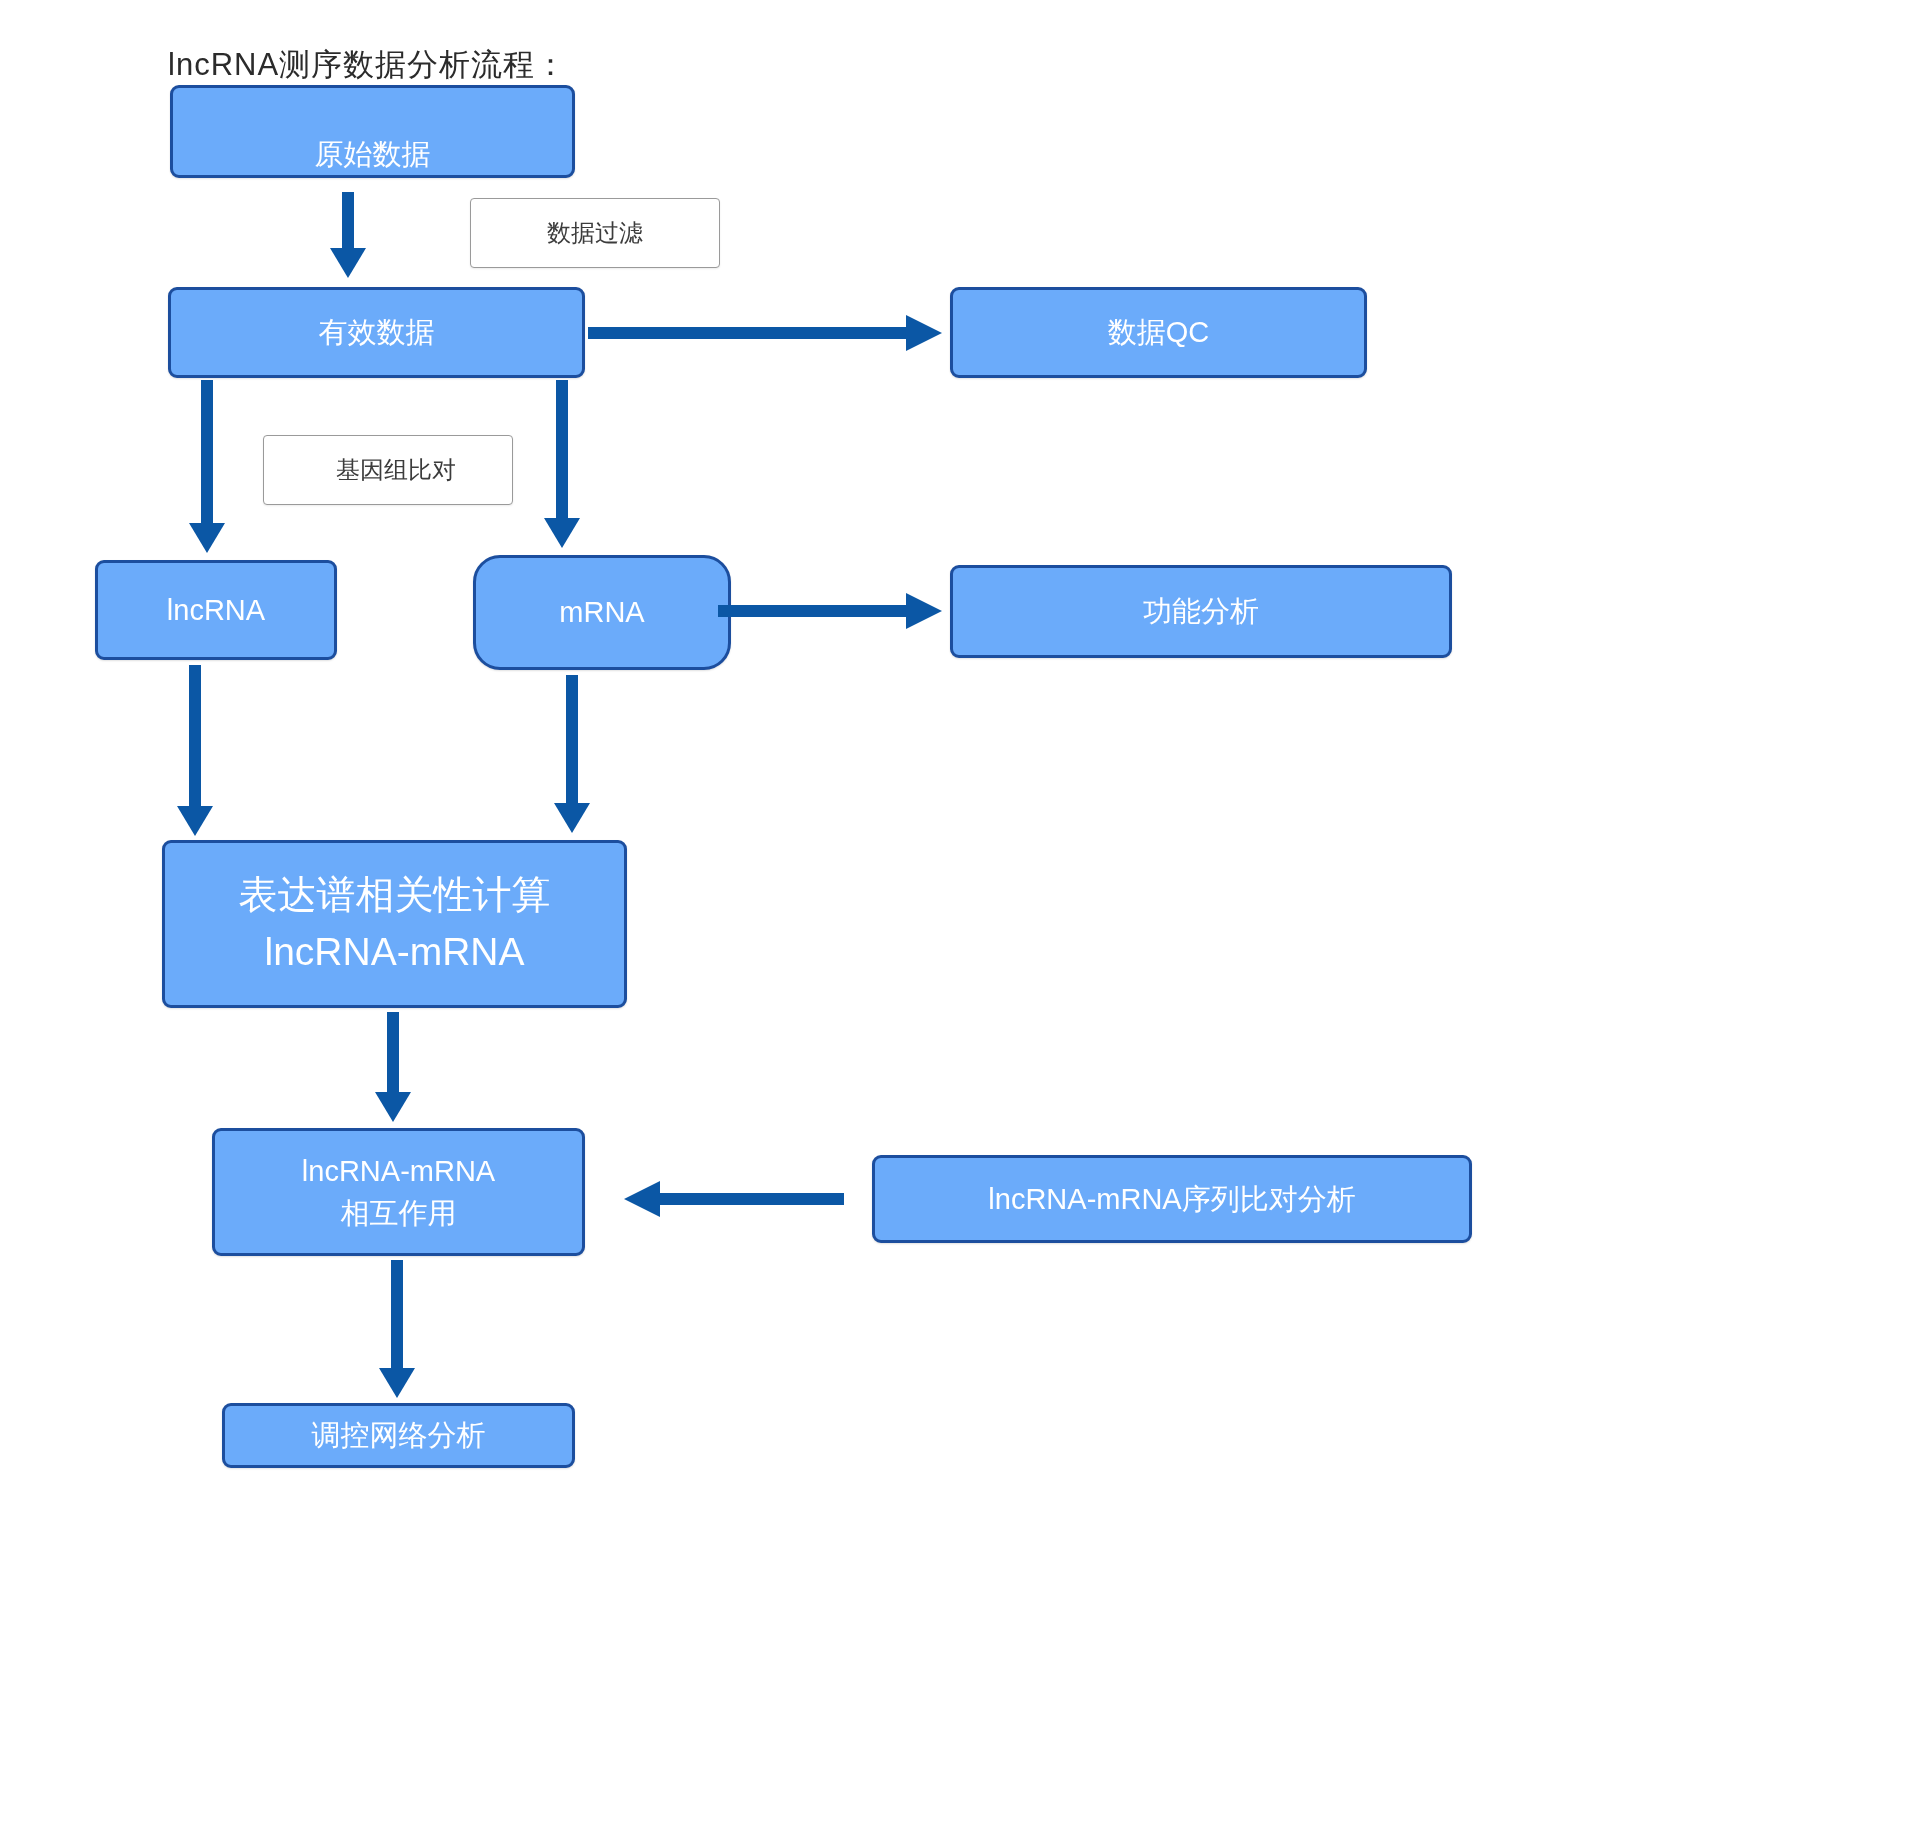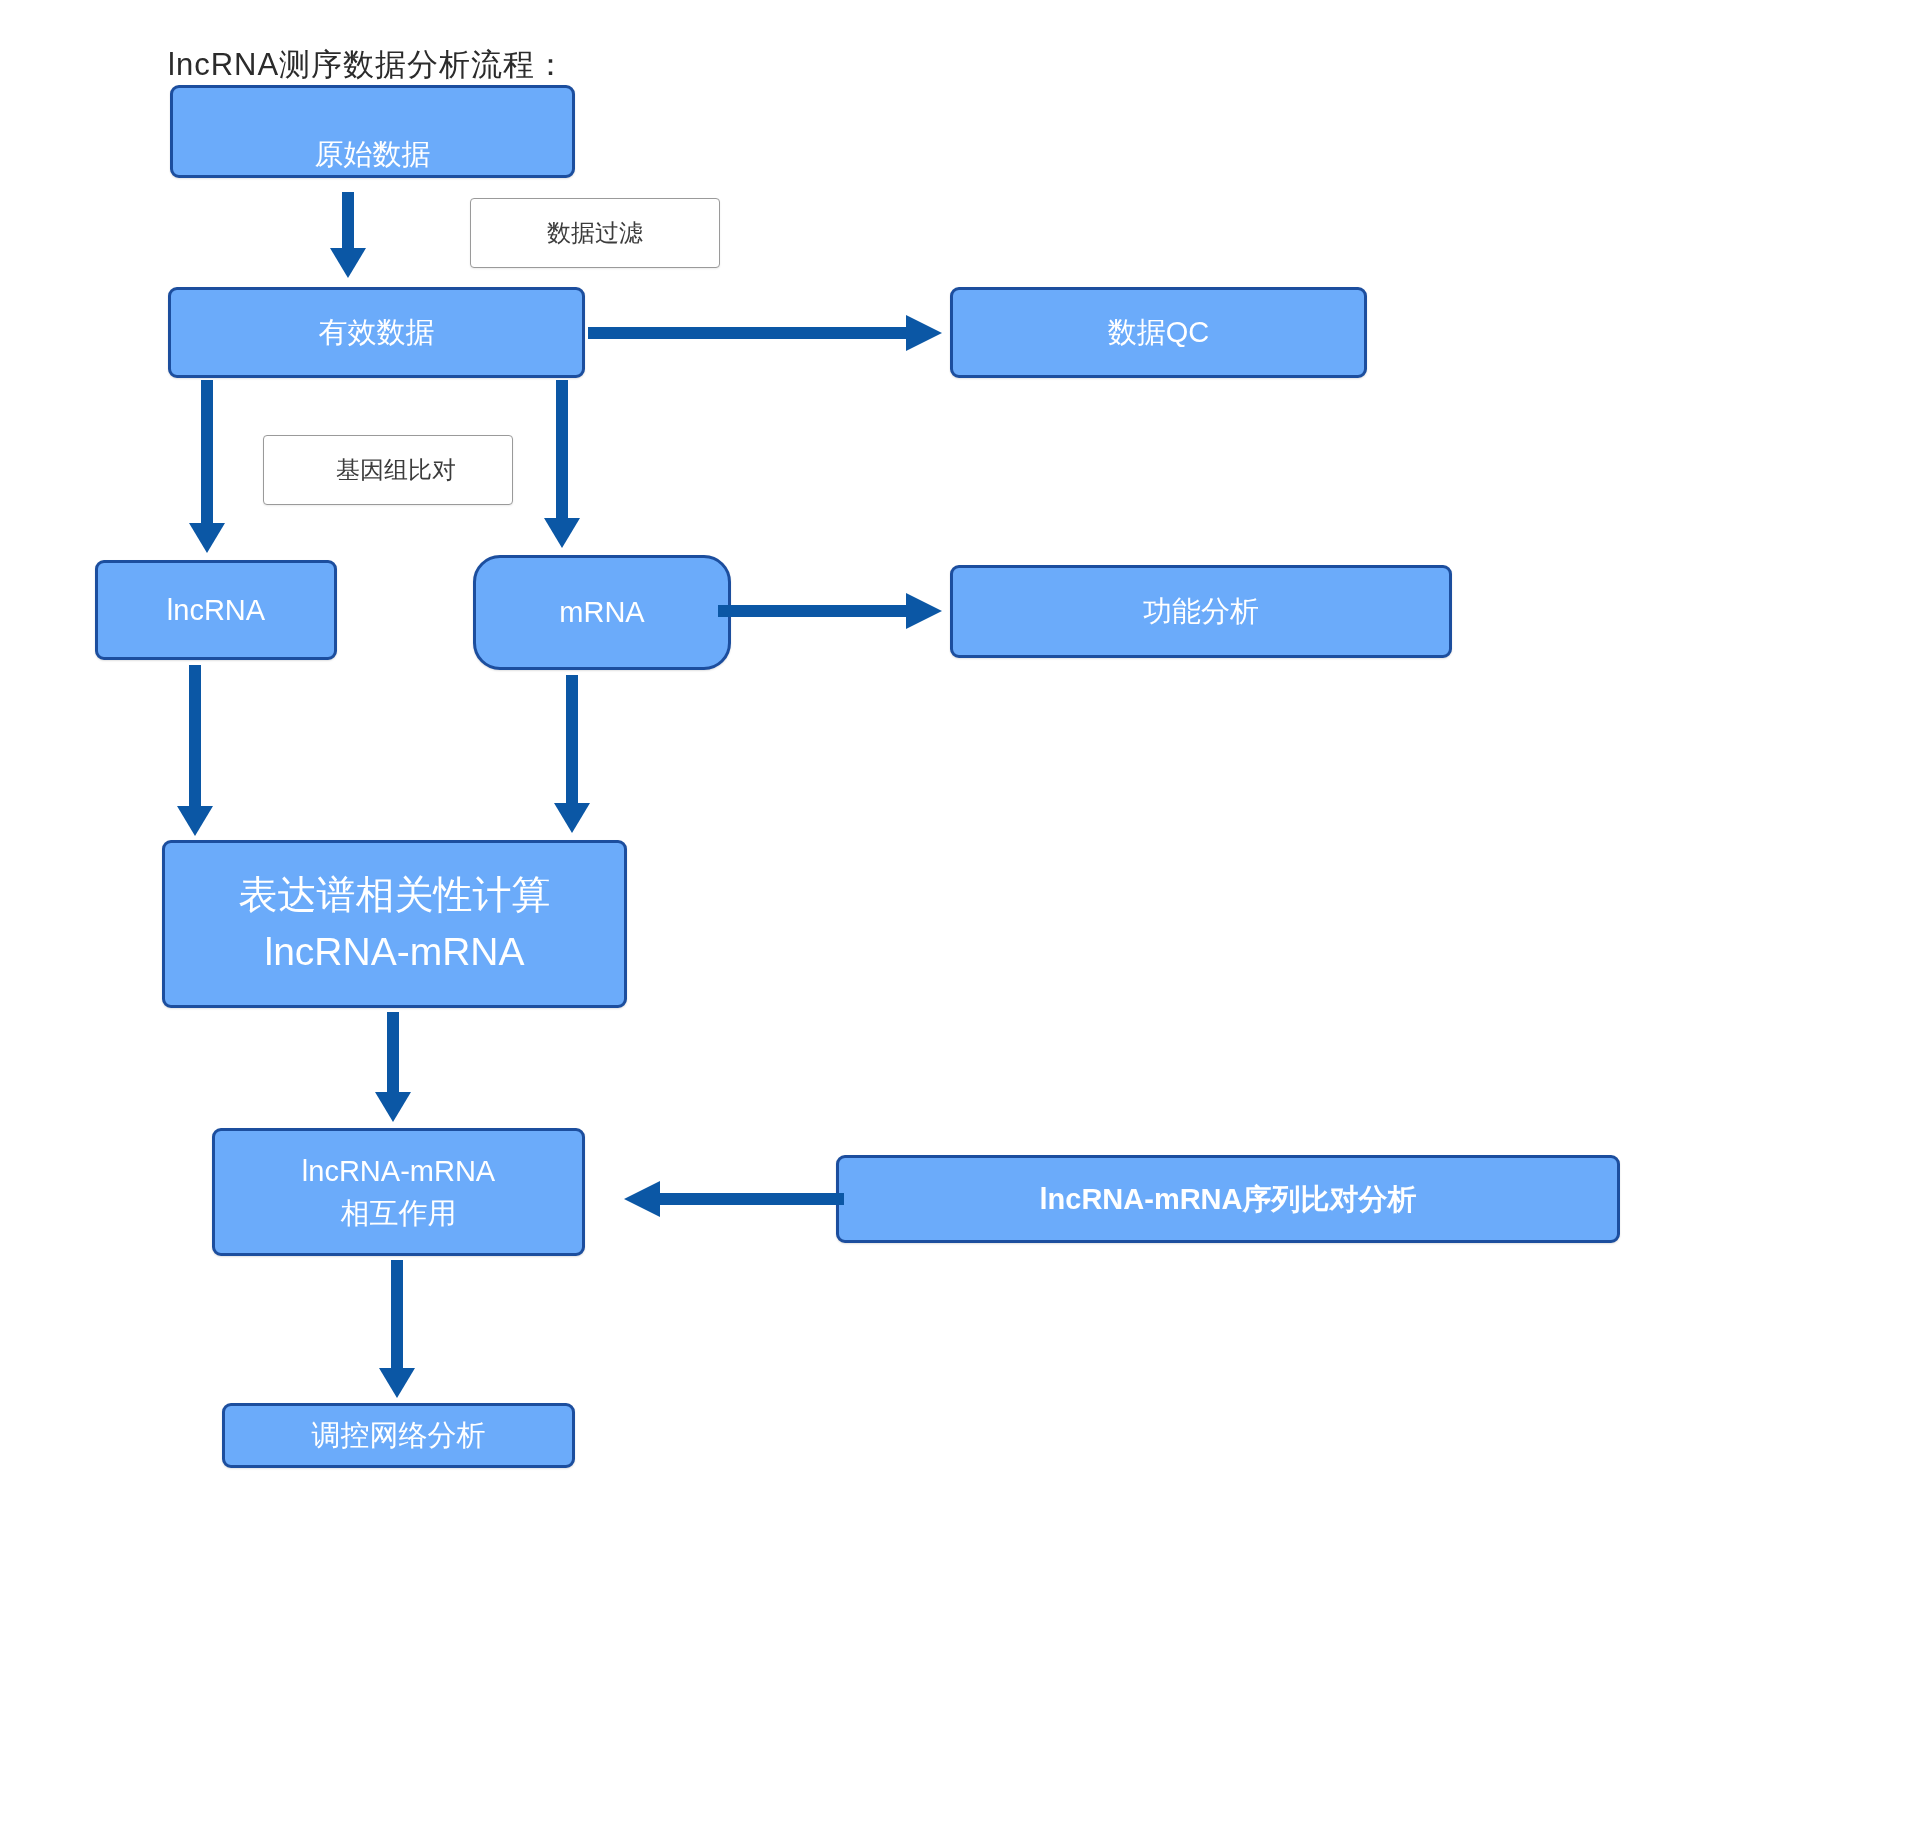--- a/index.html
+++ b/index.html
@@ -158,21 +158,21 @@
   <div>
     <div class="v-shaft" style="left:387px; top:1012px; height:82px;"></div>
     <div class="head-down" style="left:375px; top:1092px;"></div>
   </div>
 
   <div class="node" style="left:212px; top:1128px; width:373px; height:128px;">
     <span>lncRNA-mRNA</span>
     <span>相互作用</span>
   </div>
 
-  <div class="node" style="left:836px; top:1155px; width:784px; height:88px;font-weight:bold;">
+  <div class="node" style="left:872px; top:1155px; width:600px; height:88px;">
     <span>lncRNA-mRNA序列比对分析</span>
   </div>
 
   <div>
     <div class="h-shaft" style="left:658px; top:1193px; width:186px;"></div>
     <div class="head-left" style="left:624px; top:1181px;"></div>
   </div>
 
   <div>
     <div class="v-shaft" style="left:391px; top:1260px; height:110px;"></div>

